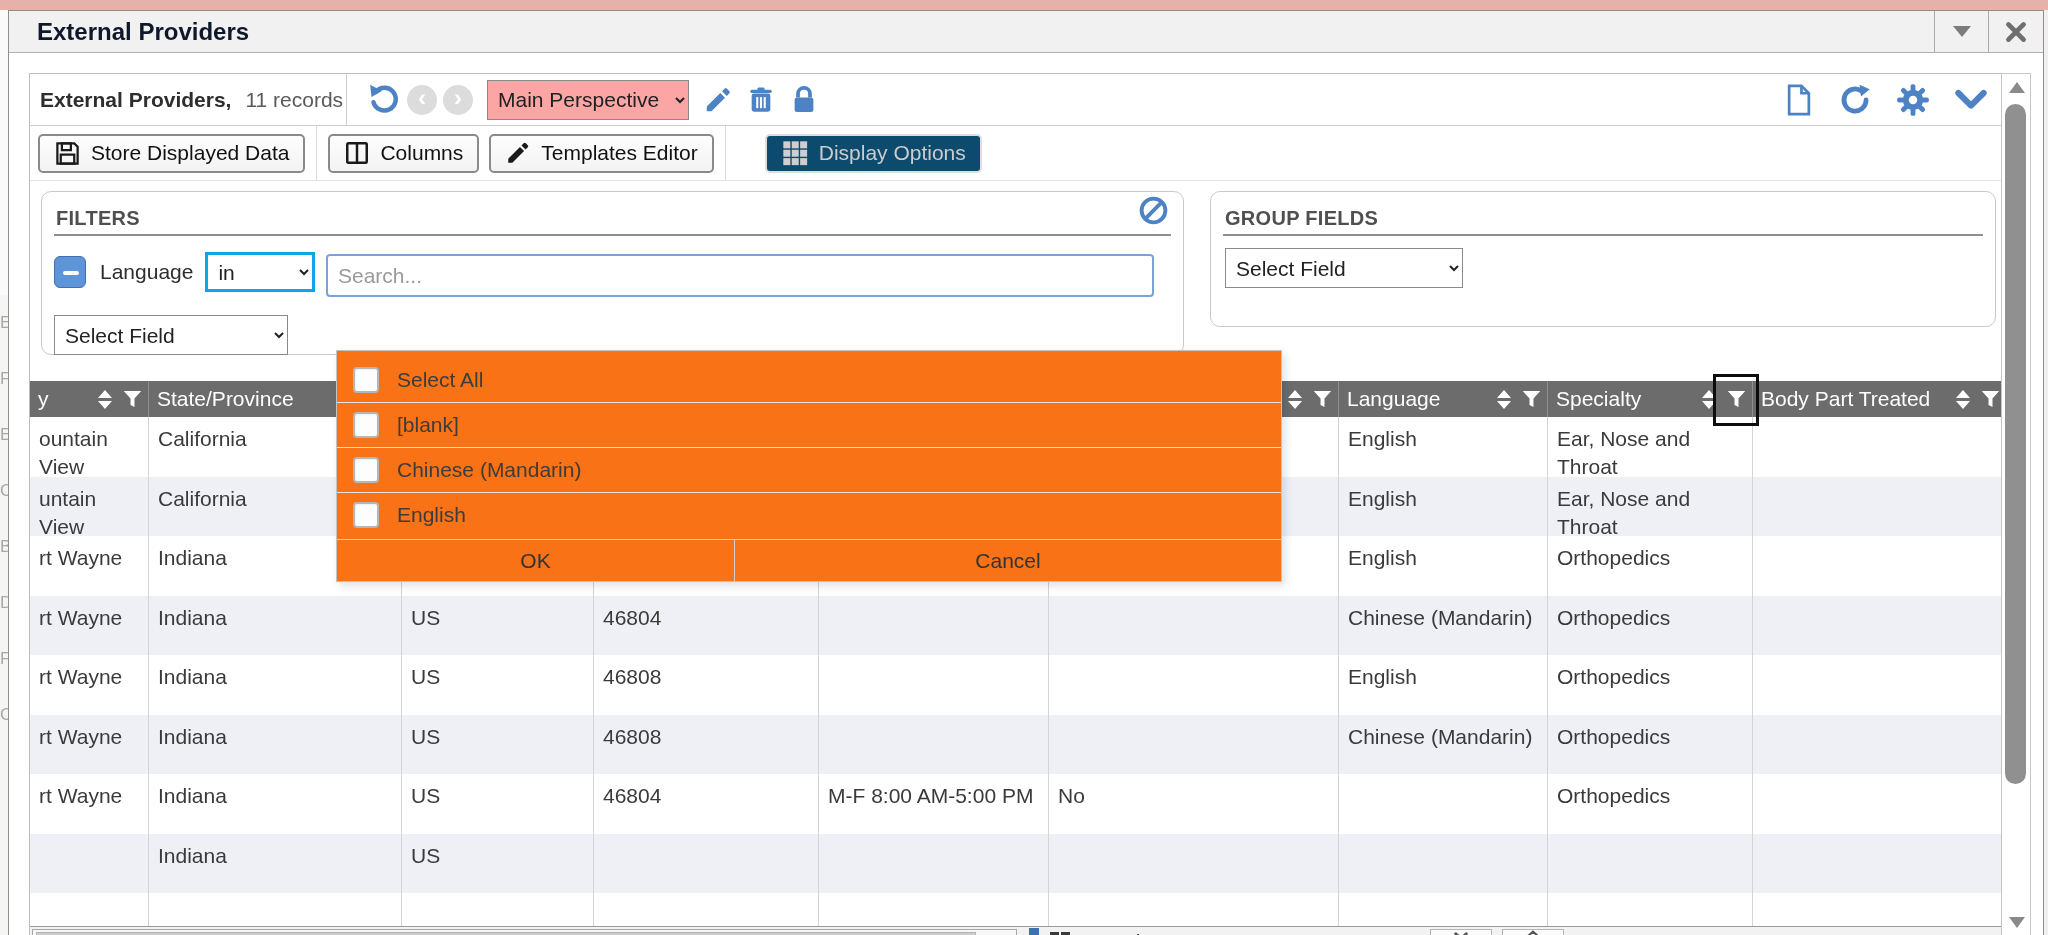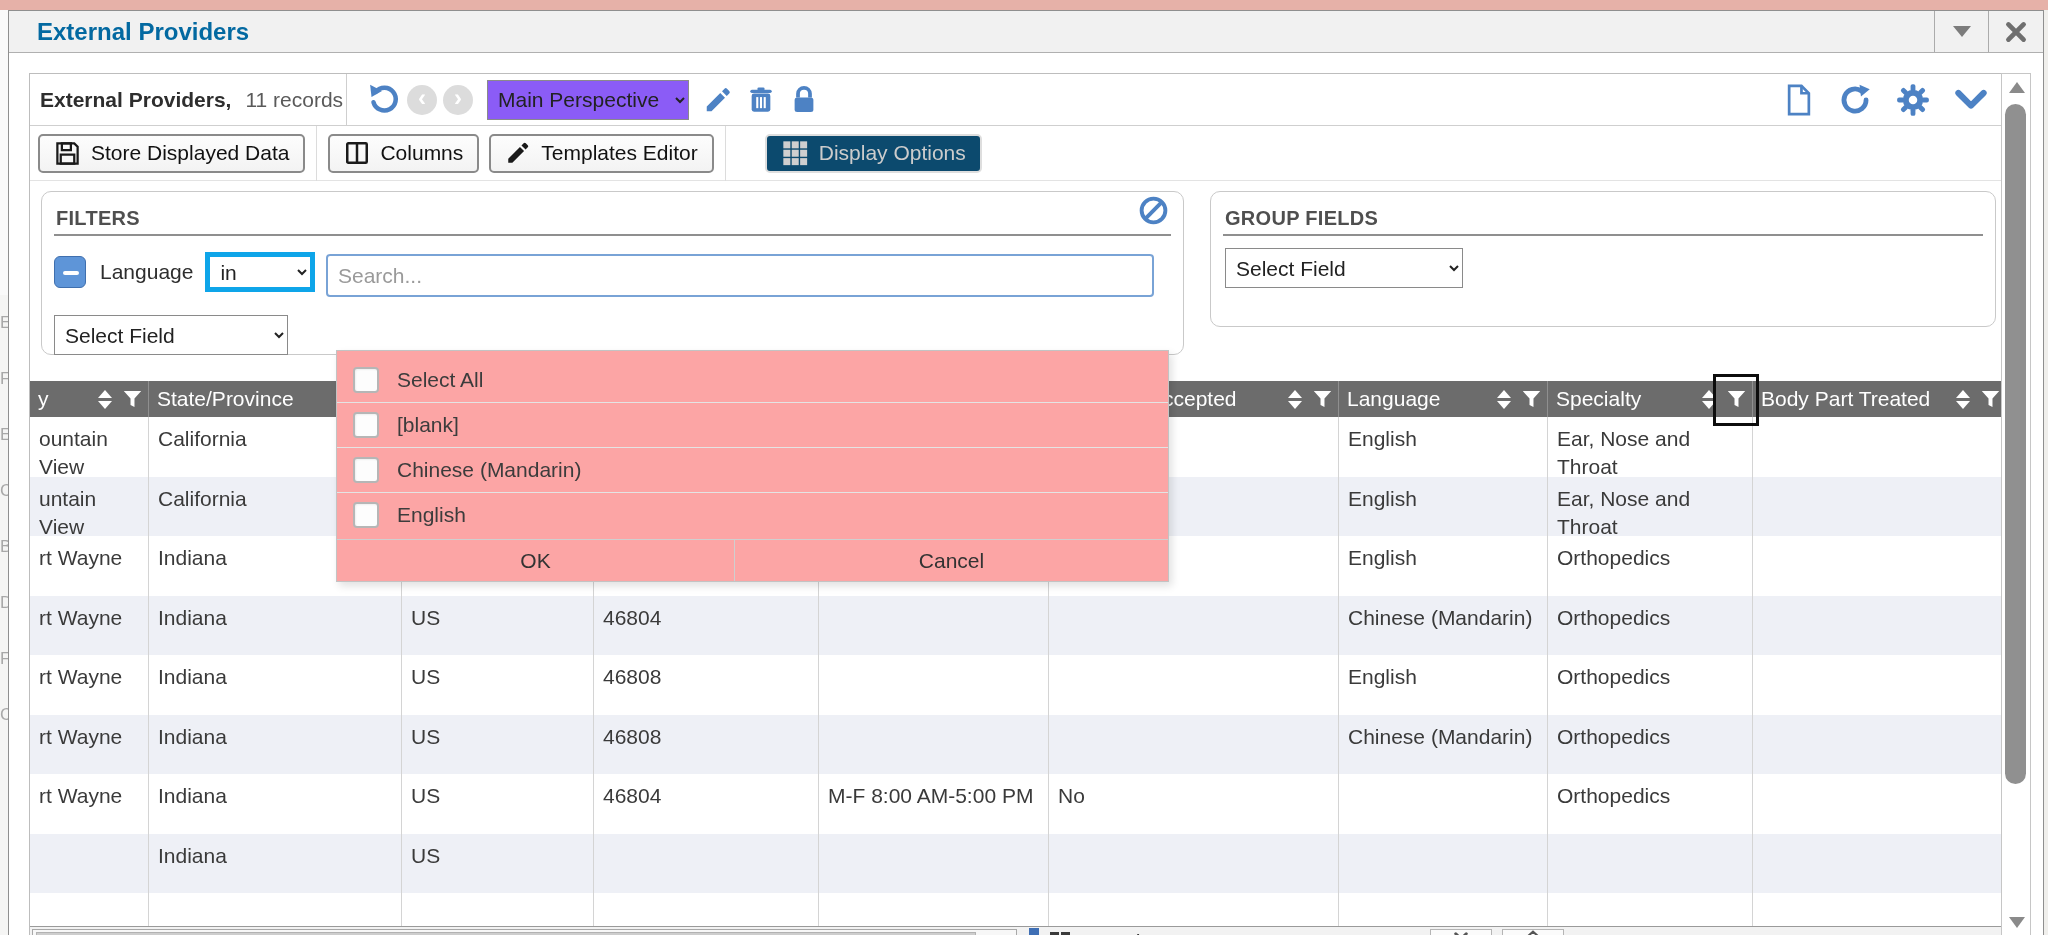--- a/index.html
+++ b/index.html
@@ -9,21 +9,21 @@
 
   
   .top-strip { position:absolute; left:0; top:0; width:2048px; height:10px; background:#e6b1a8; }
   .right-strip { position:absolute; right:0; top:10px; width:6px; bottom:0; background:#f0efec; }
   .left-strip { position:absolute; left:0; top:295px; width:8px; bottom:0; overflow:hidden; background:#f5f5f4; }
   .left-strip span { display:block; height:56px; font-size:17px; color:#a8a8a8; line-height:56px; }
 
   
   .dialog { position:absolute; left:8px; top:10px; width:2036px; height:960px; background:#fff; border:1px solid #8f8f8f; }
   .titlebar { position:relative; height:42px; background:#f1f1f1; border-bottom:1px solid #b0b0b0; }
-  .title { position:absolute; left:28px; top:0; line-height:41px; font-size:24px; font-weight:bold; color:#0369a1; }
+  .title { position:absolute; left:28px; top:0; line-height:41px; font-size:24px; font-weight:bold; color:#0f172a; }
   .tb-btn { position:absolute; top:0; height:41px; border-left:1px solid #ababab; display:flex; align-items:center; justify-content:center; cursor:pointer; }
   .tb-caret { right:55px; width:54px; }
   .tb-close { right:0; width:55px; }
   .caret-down { width:0; height:0; border-left:9px solid transparent; border-right:9px solid transparent; border-top:11px solid #7c7c7c; }
 
   .dialog-body { position:absolute; left:0; top:42px; right:0; bottom:0; background:#fff; }
 
   
   .frame { position:absolute; left:20px; top:20px; width:1978px; height:940px; border:1px solid #bdbdbd; background:#fff; }
 
@@ -33,21 +33,21 @@
   .vs-thumb { position:absolute; top:30px; left:3px; width:21px; height:680px; background:#909090; border-radius:11px; }
   .vs-down { position:absolute; top:843px; left:7px; width:0; height:0; border-left:8px solid transparent; border-right:8px solid transparent; border-top:11px solid #8a8a8a; }
 
   
   .toolbar { height:52px; border-bottom:1px solid #cfcfcf; display:flex; align-items:center; }
   .tb-left { width:317px; height:52px; border-right:1px solid #cfcfcf; display:flex; align-items:center; padding-left:10px; font-size:21px; color:#5a5a5a; white-space:nowrap; }
   .tb-left b { color:#2e2e2e; margin-right:14px; }
   .icon-btn { display:flex; align-items:center; justify-content:center; cursor:pointer; }
   .undo { margin-left:20px; }
   .nav-circle { width:30px; height:30px; border-radius:50%; background:#dcdcdc; color:#fff; font-size:24px; font-weight:bold; display:flex; align-items:center; justify-content:center; margin-left:6px; line-height:1; padding-bottom:3px; }
-  .persp { margin-left:14px; width:202px; height:40px; font-size:21px; border:1px solid #8a8a8a; background:#8b5cf6; padding:0 6px; color:#222; }
+  .persp { margin-left:14px; width:202px; height:40px; font-size:21px; border:1px solid #8a8a8a; background:#fca5a5; padding:0 6px; color:#222; }
   .t-ic { margin-left:14px; }
   .tb-right { margin-left:auto; display:flex; align-items:center; gap:24px; padding-right:18px; }
 
   
   .btnrow { height:55px; border-bottom:1px solid #e3e3e3; display:flex; align-items:center; padding-left:8px; }
   .pushbtn { display:inline-flex; align-items:center; gap:10px; height:39px; padding:0 14px; border:2px solid #8a8a8a; border-radius:5px; background:linear-gradient(#fdfdfd,#f3f3f3); font-size:21px; color:#111; cursor:pointer; white-space:nowrap; }
   .group-div { width:1px; height:55px; background:#dcdcdc; margin:0 11px; align-self:center; }
   .btnrow .gap { width:10px; }
   .pushbtn.disabled { border-color:#dedede; color:#cccccc; background:#0c4a6e; cursor:default; }
 
@@ -55,21 +55,21 @@
   .panels { position:relative; height:200px; }
   .panel { position:absolute; top:10px; border:1px solid #c9c9c9; border-radius:10px; background:#fff; }
   .panel-filters { left:11px; width:1143px; height:164px; }
   .panel-groups { left:1180px; width:786px; height:136px; }
   .panel-head { display:flex; justify-content:space-between; align-items:flex-end; margin:0 12px; padding:8px 2px 4px; border-bottom:2px solid #8f8f8f; height:44px; }
   .panel-title { font-size:20px; font-weight:bold; color:#4f4f4f; letter-spacing:0.3px; }
   .filter-row { position:absolute; left:12px; top:60px; display:flex; align-items:center; }
   .minus-btn { width:32px; height:32px; border-radius:6px; background:#5e95d8; border:1px solid #3f6fae; position:relative; cursor:pointer; }
   .minus-btn::after { content:""; position:absolute; left:8px; top:14px; width:16px; height:4px; background:#fff; border-radius:2px; }
   .filter-label { font-size:21px; color:#2e2e2e; margin:0 12px 0 14px; }
-  .op-select { width:110px; height:40px; font-size:21px; border:5px solid #0ea5e9; background:#fff; padding:0 6px; color:#222; }
+  .op-select { width:110px; height:40px; font-size:21px; border:3px solid #0ea5e9; background:#fff; padding:0 6px; color:#222; }
   .search-input { position:absolute; left:284px; top:62px; width:828px; height:43px; border:2px solid #79a3d6; border-radius:4px; font-size:21px; padding:0 10px; color:#333; outline:none; font-family:inherit; }
   .search-input::placeholder { color:#9a9a9a; }
   .field-select { position:absolute; left:12px; top:123px; width:234px; height:40px; font-size:21px; border:1px solid #8a8a8a; background:#fff; padding:0 6px; color:#222; }
   .group-select { position:absolute; left:14px; top:56px; width:238px; height:40px; font-size:21px; border:1px solid #8a8a8a; background:#fff; padding:0 6px; color:#222; }
 
   
   .grid-row { display:grid; grid-template-columns:119px 253px 192px 225px 230px 290px 209px 205px 253px; }
   .thead { height:36px; background:#6c6c6c; }
   .th { position:relative; display:flex; align-items:center; border-right:1px solid #8f8f8f; padding-left:8px; color:#fff; font-size:21px; overflow:visible; white-space:nowrap; }
   .th:last-child { border-right:none; }
@@ -88,21 +88,21 @@
 
   
   .bottom-bar { position:relative; height:26px; border-top:1px solid #9a9a9a; background:#f2f2f2; overflow:visible; }
   .hscroll { position:absolute; left:2px; top:2px; width:985px; height:22px; border:1px solid #a8a8a8; background:#f7f7f7; }
   .hthumb { position:absolute; left:3px; top:2px; width:940px; height:16px; background:#cdcdcd; border:1px solid #b2b2b2; }
   .accent-bar { position:absolute; left:999px; top:1px; width:10px; height:24px; background:#3f6fb5; }
   .bottom-search { position:absolute; left:1018px; top:3px; display:flex; align-items:center; gap:9px; font-size:21px; color:#3a3a3a; }
   .mini-cell { position:absolute; top:2px; width:62px; height:24px; border:1px solid #b5b5b5; background:#fbfbfb; display:flex; align-items:flex-start; justify-content:center; }
 
   
-  .dropdown { position:absolute; left:327px; top:297px; width:833px; height:232px; background:#fca5a5; border:1px solid #c3c3c3; box-shadow:3px 4px 8px rgba(0,0,0,0.12); z-index:60; display:flex; flex-direction:column; }
+  .dropdown { position:absolute; left:327px; top:297px; width:946px; height:232px; background:#f97316; border:1px solid #c3c3c3; box-shadow:3px 4px 8px rgba(0,0,0,0.12); z-index:60; display:flex; flex-direction:column; }
   .dd-list { padding-top:6px; }
   .dd-item { height:45px; display:flex; align-items:center; padding-left:16px; cursor:pointer; }
   .dd-item + .dd-item { border-top:1px solid #e4e4e4; }
   .cb { width:26px; height:26px; border:2px solid #b6b6b6; border-radius:4px; background:#fdfdfd; box-shadow:inset 1px 1px 2px rgba(0,0,0,0.06); flex:0 0 auto; }
   .dd-label { font-size:21px; color:#3c3c3c; margin-left:18px; }
   .dd-buttons { margin-top:auto; height:42px; border-top:1px solid #cfcfcf; display:flex; }
   .dd-btn { display:flex; align-items:center; justify-content:center; font-size:21px; color:#333; cursor:pointer; }
   .dd-ok { width:398px; border-right:1px solid #cfcfcf; }
   .dd-cancel { flex:1; }
 

